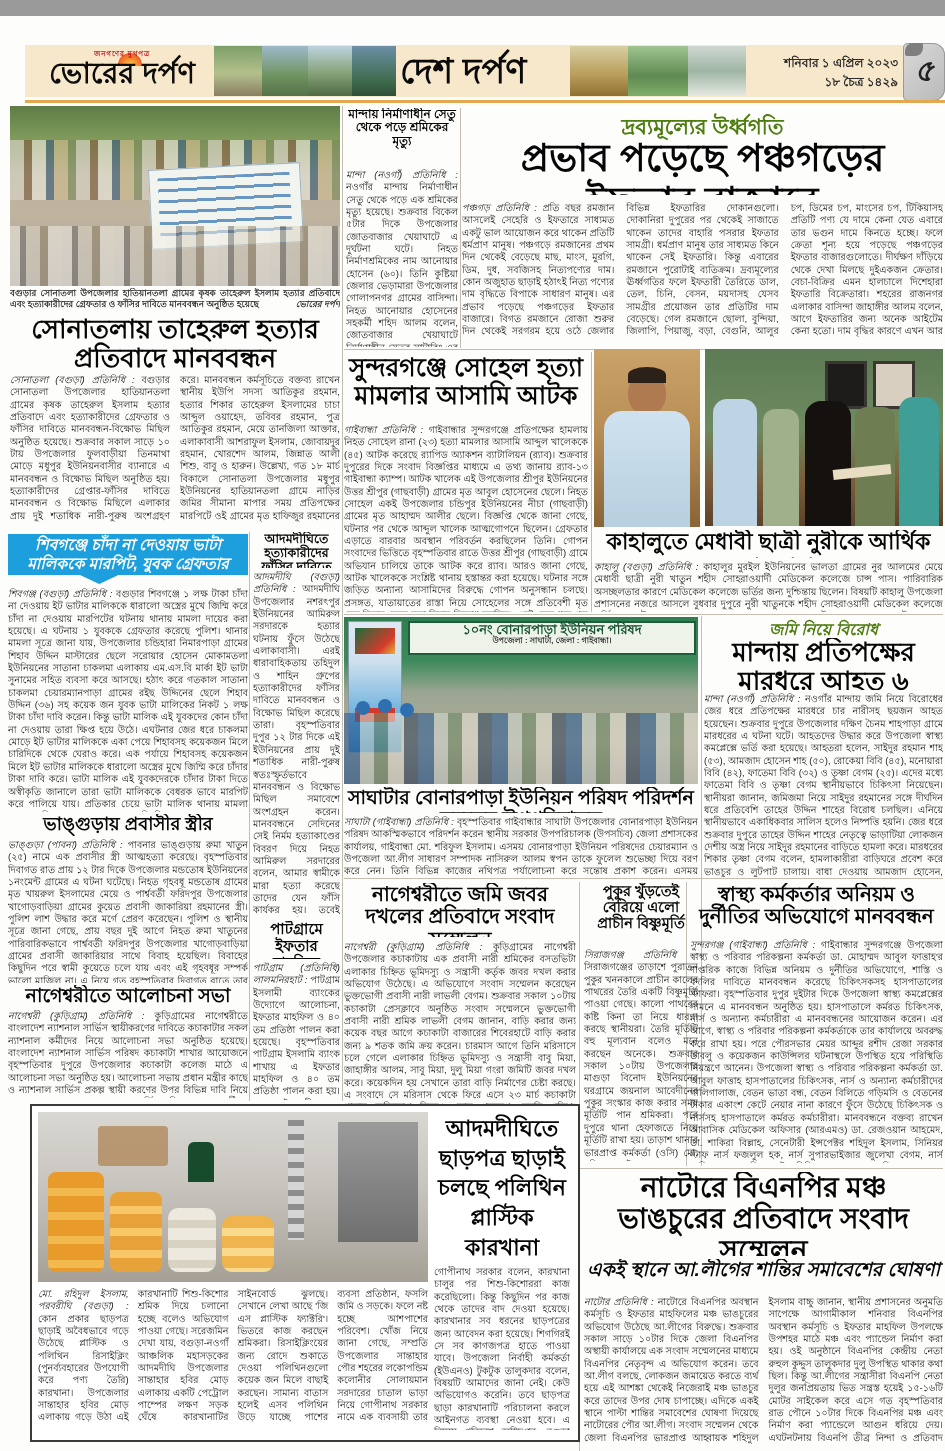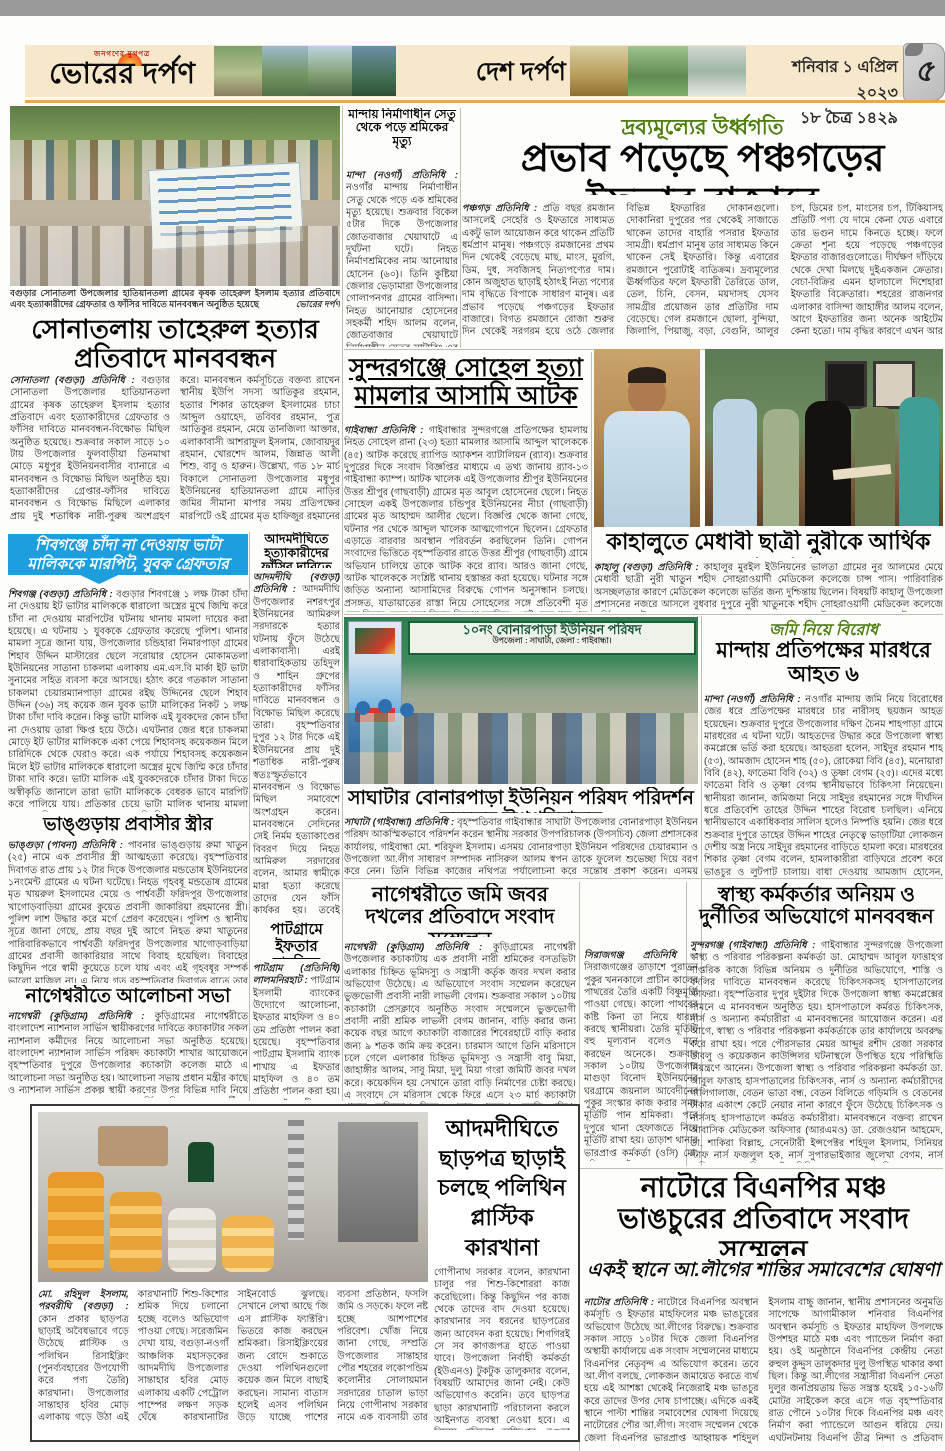--- a/index.html
+++ b/index.html
@@ -1,36 +1,36 @@
 <!DOCTYPE html>
 <html><head>
 <meta charset="utf-8">
 <style>
   html,body{margin:0;padding:0;background:#9a9a9a;}
   .page{position:relative;width:945px;height:1451px;background:#fdfdfb;margin:16px auto;
         font-family:"Liberation Sans",sans-serif;color:#1b1b1b;overflow:hidden;}
   .abs{position:absolute;}
   .hl{font-weight:bold;color:#060606;text-align:center;line-height:1.12;overflow:hidden;}
   .body{font-size:9.5px;line-height:1.3;text-align:justify;overflow:hidden;color:#222;}
-  .byline{font-weight:bold;font-style:italic;}
+  .byline{font-weight:normal;font-style:italic;}
   .cols2{column-count:2;column-gap:10px;}
   .cols3{column-count:3;column-gap:12px;}
   .cols4{column-count:4;column-gap:9px;}
   .vr{position:absolute;width:1px;background:#c3bdb2;}
   .hr{position:absolute;height:1px;background:#c3bdb2;}
   .cap{font-size:8.8px;line-height:1.25;color:#333;text-align:justify;font-weight:bold;overflow:hidden;}
   .kicker{font-weight:bold;text-align:center;color:#4d7c0f;}
   
   .band{background:#f7e8cb;}
   .brand{font-size:29px;font-weight:bold;color:#0c0c0c;text-align:center;line-height:1;}
   .tagline{font-size:7px;color:#c2181b;text-align:center;font-weight:bold;letter-spacing:1px;}
   .sun{position:absolute;width:24px;height:13px;border-radius:12px 12px 0 0;
        background:radial-gradient(circle at 50% 100%, #ffd24a 0%, #f4762a 55%, #d5351f 100%);}
-  .section-title{font-size:25px;font-weight:bold;color:#0a0a0a;text-align:right;line-height:50px;}
-  .dateline{font-size:16px;font-weight:bold;color:#2a2a2a;text-align:right;line-height:1.6;}
+  .section-title{font-size:35px;font-weight:bold;color:#0a0a0a;text-align:left;line-height:50px;}
+  .dateline{font-size:12px;font-weight:bold;color:#2a2a2a;text-align:right;line-height:1.6;}
   .ptab{background:linear-gradient(135deg,#d9d9d9,#b9b9b9);border-radius:5px 12px 12px 5px;
         box-shadow:inset 0 0 0 1px #999;}
   .pfold{background:#7e7e7e;border-radius:8px 2px 8px 2px;}
   .pnum{font-size:30px;font-weight:bold;color:#222;text-align:center;line-height:56px;font-style:italic;}
   .mini{display:inline-block;height:50px;margin:0;vertical-align:top;}
   
   .bluebox{background:#1e9fdd;color:#fff;font-weight:bold;font-style:italic;text-align:center;
            clip-path:polygon(0 0,100% 0,100% 82%,46% 82%,38% 100%,30% 82%,0 82%);}
   .orange-rule{background:#e4a94f;}
   .photo{overflow:hidden;}
@@ -138,21 +138,21 @@
     <span>নওগাঁর মান্দায় নির্মাণাধীন সেতু থেকে পড়ে এক শ্রমিকের মৃত্যু হয়েছে। শুক্রবার বিকেল ৫টার দিকে উপজেলার জোতবাজার খেয়াঘাটে এ দুর্ঘটনা ঘটে। নিহত নির্মাণশ্রমিকের নাম আনোয়ার হোসেন (৬০)। তিনি কুষ্টিয়া জেলার ভেড়ামারা উপজেলার গোলাপনগর গ্রামের বাসিন্দা। নিহত আনোয়ার হোসেনের সহকর্মী শহিদ আলম বলেন, জোতবাজার খেয়াঘাটে নির্মাণাধীন সেতুর সাটারিং এর কাজ করছিলেন আনোয়ার হোসেন। এসময় অসাবধানবশত সেতু থেকে তিনি নিচে পড়ে যান। তাঁকে উদ্ধার করে মান্দা উপজেলা স্বাস্থ্য কমপ্লেক্সে নেওয়া হলে চিকিৎসক মৃত ঘোষণা করেন। মান্দা থানার ভারপ্রাপ্ত কর্মকর্তা (ওসি) নূর-এ আলম সিদ্দিকী বলেন, ঘটনাস্থলে পুলিশ পাঠানো হয়েছে।</span>
   </div>
 
   <div class="abs kicker" style="left:462px;top:95px;width:481px;height:26px;font-size:21px;">দ্রব্যমূল্যের উর্ধ্বগতি</div>
   <div class="abs hl" style="left:462px;top:121px;width:481px;height:58px;font-size:38px;">প্রভাব পড়েছে পঞ্চগড়ের ইফতার বাজারে</div>
   <div class="abs body cols3" style="left:462px;top:186px;width:481px;height:144px;">
     <span class="byline">পঞ্চগড় প্রতিনিধি :</span>
     <span>প্রতি বছর রমজান আসলেই সেহেরি ও ইফতারে সাধ্যমত একটু ভাল আয়োজন করে থাকেন প্রতিটি ধর্মপ্রাণ মানুষ। পঞ্চগড়ে রমজানের প্রথম দিন থেকেই বেড়েছে মাছ, মাংস, মুরগি, ডিম, দুধ, সবজিসহ নিত্যপণ্যের দাম। কোন অজুহাত ছাড়াই হঠাৎই নিত্য পণ্যের দাম বৃদ্ধিতে বিপাকে সাধারণ মানুষ। এর প্রভাব পড়েছে পঞ্চগড়ের ইফতার বাজারে। বিগত রমজানে রোজা শুরুর দিন থেকেই সরগরম হয়ে ওঠে জেলার বিভিন্ন ইফতারির দোকানগুলো। দোকানিরা দুপুরের পর থেকেই সাজাতে থাকেন তাদের বাহারি পসরার ইফতার সামগ্রী। ধর্মপ্রাণ মানুষ তার সাধ্যমত কিনে থাকেন সেই ইফতারি। কিন্তু এবারের রমজানে পুরোটাই ব্যতিক্রম। দ্রব্যমূল্যের ঊর্ধ্বগতির ফলে ইফতারী তৈরিতে ডাল, তেল, চিনি, বেসন, ময়দাসহ যেসব সামগ্রীর প্রয়োজন তার প্রতিটির দাম বেড়েছে। গেল রমজানে ছোলা, বুন্দিয়া, জিলাপি, পিয়াজু, বড়া, বেগুনি, আলুর চপ, ডিমের চপ, মাংসের চপ, টিকিয়াসহ প্রতিটি পণ্য যে দামে কেনা যেত এবারে তার ভগুন দামে কিনতে হচ্ছে। ফলে ক্রেতা শূন্য হয়ে পড়েছে পঞ্চগড়ের ইফতার বাজারগুলোতে। দীর্ঘক্ষণ দাঁড়িয়ে থেকে দেখা মিলছে দুইএকজন ক্রেতার। বেচা-বিক্রির এমন হালচালে দিশেহারা ইফতারি বিক্রেতারা। শহরের রাজনগর এলাকার বাসিন্দা জাহাঙ্গীর আলম বলেন, আগে ইফতারির জন্য অনেক আইটেম কেনা হতো। দাম বৃদ্ধির কারণে এখন আর সেটা সম্ভব হচ্ছে না। একই কথা বললেন রওশানবাগ এলাকার মুন্নি বেগম। সব জিনিস পত্রের দাম বৃদ্ধির কারণে বাজার থেকে শুধু বুন্দিয়া কিনছি। বাকি সব বাড়িতেই তৈরি করছি। ইফতার ব্যবসায়ী বছির উদ্দিন জানান, আমি তিন বছর ধরে ইফতারির ব্যবসা করে আসছি। প্রথম দুই বছর ভাল ব্যবসা করেছি। গেল রমজানে করোনার কারনে ব্যবসা বানিজ্য করতে পারিনি। এবার যে অবস্থা! আমার দুইটা হোটেল। প্রথম ও দ্বিতীয় রোজায় দুই হোটেল থেকে ৮ হাজার টাকা লস। বাধ্য হয়ে একটা হোটেল বন্ধ করে দিয়েছি। শহরের পুরাতন ব্যাবসা প্রতিষ্ঠান মৌচাক হোটেলে ম্যানেজার সুজন চন্দ্র বর্মন ও মোস্তফা জানালেন গেল বছর করোনাকালেও একদিনে ৩৫ হতে ৩৮ হাজার টাকা ইফতারি বিক্রি করেছি। এবার তা নেমে দাঁড়িয়েছে ৮ হতে ১০ হাজার টাকায়। শহরের ব্যাস্ততম এলাকায় আমাদের দুইটা হোটেল পুরাতন মৌচাক ও নিউ মৌচাক। বর্তমান হোটেলের যে পরিস্থিতি তাতে স্টাফদের বেতন বোনাস নিয়ে বড় চিন্তায় আছি। সব মিলিয়ে দ্রব্যমূল্যের উর্ধ্বগতিকেই দায়ি করছেন ব্যবসায়ীরা। ইফতার সামগ্রী তৈরিতে যেসব মালামাল দরকার প্রতিটির দাম বেড়েছে দেড় থেকে দুইগুন। সে কারণে কম দামে বিক্রি করার কোন সুযোগ থাকছেনা। ফলে বেচা-বিক্রিতে নেমেছে ধস। দ্রব্যমূল্যের দাম কমিয়ে প্রতিটি পণ্যই সাধারণ মানুষের ক্রয়ক্ষমতার মধ্যে আনার দাবি ক্রেতা-বিক্রেতাসহ সকলের।</span>
   </div>
 
-  <div class="abs hl" style="left:344px;top:337px;width:244px;height:66px;font-size:25px;text-decoration:underline;">সুন্দরগঞ্জে সোহেল হত্যা মামলার আসামি আটক</div>
+  <div class="abs hl" style="left:344px;top:337px;width:244px;height:66px;font-size:25px;">সুন্দরগঞ্জে সোহেল হত্যা মামলার আসামি আটক</div>
   <div class="abs body" style="left:344px;top:408px;width:244px;height:188px;">
     <span class="byline">গাইবান্ধা প্রতিনিধি :</span>
     <span>গাইবান্ধার সুন্দরগঞ্জে প্রতিপক্ষের হামলায় নিহত সোহেল রানা (২৩) হত্যা মামলার আসামি আব্দুল খালেককে (৪৫) আটক করেছে র‍্যাপিড অ্যাকশন ব্যাটালিয়ন (র‍্যাব)। শুক্রবার দুপুরের দিকে সংবাদ বিজ্ঞপ্তির মাধ্যমে এ তথ্য জানায় র‍্যাব-১৩ গাইবান্ধা ক্যাম্প। আটক খালেক এই উপজেলার শ্রীপুর ইউনিয়নের উত্তর শ্রীপুর (গাছবাড়ী) গ্রামের মৃত আবুল হোসেনের ছেলে। নিহত সোহেল একই উপজেলার চন্ডিপুর ইউনিয়নের নীচা (গাছবাড়ী) গ্রামের মৃত আহাম্মদ আলীর ছেলে। বিজ্ঞপ্তি থেকে জানা গেছে, ঘটনার পর থেকে আব্দুল খালেক আত্মগোপনে ছিলেন। গ্রেফতার এড়াতে বারবার অবস্থান পরিবর্তন করছিলেন তিনি। গোপন সংবাদের ভিত্তিতে বৃহস্পতিবার রাতে উত্তর শ্রীপুর (গাছবাড়ী) গ্রামে অভিযান চালিয়ে তাকে আটক করে র‍্যাব। আরও জানা গেছে, আটক খালেককে সংশ্লিষ্ট থানায় হস্তান্তর করা হয়েছে। ঘটনার সঙ্গে জড়িত অন্যান্য আসামিদের বিরুদ্ধে গোপন অনুসন্ধান চলছে। প্রসঙ্গত, যাতায়াতের রাস্তা নিয়ে সোহেলের সঙ্গে প্রতিবেশী মৃত নেস মিয়ার ছেলে দুলা মিয়ার বিরোধ চলছিল। এরই জের ধরে গত ১৩ ফেব্রুয়ারি সকালে প্রতিপক্ষের হামলায় আহত হন সোহেল। তাকে উদ্ধার করে রংপুর মেডিকেল কলেজ (রমেক) হাসপাতালে চিকিৎসাধীন অবস্থায় পরদিন ১৪ ফেব্রুয়ারি সকালে তার মৃত্যু হয়। এ ঘটনায় নিহতের স্ত্রী বাদী হয়ে সুন্দরগঞ্জ থানায় একটি হত্যা মামলা দায়ের করেন। এর আগে মামলার এজাহারভুক্ত আরেক আসামি রফিকুল ইসলামকে (২৮) গ্রেফতার করে পুলিশ। রফিকুল পার্শ্ববর্তী শ্রীপুর ইউনিয়নের উত্তর শ্রীপুর (গাছবাড়ী) গ্রামের দুলা মিয়া ছেলে।</span>
   </div>
 
   <div class="abs photo" style="left:594px;top:333px;width:106px;height:178px;">
     <div class="abs" style="inset:0;background:linear-gradient(180deg,#caa36a 0%,#b88e55 45%,#8a6436 100%);"></div>
     <div class="abs" style="left:34px;top:22px;width:38px;height:44px;border-radius:50% 50% 46% 46%;background:#b07a50;"></div>
     <div class="abs" style="left:34px;top:18px;width:38px;height:16px;border-radius:50% 50% 0 0;background:#2b2119;"></div>
     <div class="abs" style="left:10px;top:62px;width:86px;height:116px;border-radius:18px 18px 0 0;background:linear-gradient(180deg,#cfe2ef,#b8cfdf);"></div>
@@ -191,32 +191,33 @@
     <div class="abs" style="left:34px;top:82px;width:14px;height:14px;border-radius:50%;background:#2e6fb0;"></div>
     <div class="abs" style="left:56px;top:86px;width:14px;height:14px;border-radius:50%;background:#2e6fb0;"></div>
   </div>
   <div class="abs hl" style="left:344px;top:771px;width:354px;height:26px;font-size:19px;">সাঘাটার বোনারপাড়া ইউনিয়ন পরিষদ পরিদর্শন করলেন উপপরিচালক</div>
   <div class="abs body" style="left:344px;top:800px;width:354px;height:60px;">
     <span class="byline">সাঘাটা (গাইবান্ধা) প্রতিনিধি :</span>
     <span>বৃহস্পতিবার গাইবান্ধার সাঘাটা উপজেলার বোনারপাড়া ইউনিয়ন পরিষদ আকস্মিকভাবে পরিদর্শন করেন স্থানীয় সরকার উপপরিচালক (উপসচিব) জেলা প্রশাসকের কার্যালয়, গাইবান্ধা মো. শরিফুল ইসলাম। এসময় বোনারপাড়া ইউনিয়ন পরিষদের চেয়ারম্যান ও উপজেলা আ.লীগ সাধারণ সম্পাদক নাসিরুল আলম স্বপন তাকে ফুলেল শুভেচ্ছা দিয়ে বরণ করে নেন। তিনি বিভিন্ন কাজের নথিপত্র পর্যালোচনা করে সন্তোষ প্রকাশ করেন। এসময় বোনারপাড়া ইউপি সচিব আব্দুল মোতালিব আকন্দ, হিসাব সহকারি কাম কম্পিউটার অপারেটর মাহবুবার রহমান, ইউপি সদস্য আশরাফ আলী শেখ, ইব্রাহিম আলী, বোনারপাড়া ইউনিয়ন পরিষদের উদ্যোক্তা শহিদুল ইসলামসহ ইউপি সদস্য ও সদস্যগণ উপস্থিত ছিলেন।</span>
   </div>
 
   <div class="abs kicker" style="left:704px;top:601px;width:239px;height:20px;font-size:16px;font-style:italic;">জমি নিয়ে বিরোধ</div>
-  <div class="abs hl" style="left:704px;top:622px;width:239px;height:52px;font-size:21px;">মান্দায় প্রতিপক্ষের মারধরে আহত ৬</div>
+  <div class="abs hl" style="left:704px;top:622px;width:239px;height:52px;font-size:26px;">মান্দায় প্রতিপক্ষের মারধরে আহত ৬</div>
   <div class="abs body" style="left:704px;top:677px;width:239px;height:184px;">
     <span class="byline">মান্দা (নওগাঁ) প্রতিনিধি :</span>
     <span>নওগাঁর মান্দায় জমি নিয়ে বিরোধের জের ধরে প্রতিপক্ষের মারধরে চার নারীসহ ছয়জন আহত হয়েছেন। শুক্রবার দুপুরে উপজেলার দক্ষিণ চৈনম শাহপাড়া গ্রামে মারধরের এ ঘটনা ঘটে। আহতদের উদ্ধার করে উপজেলা স্বাস্থ্য কমপ্লেক্সে ভর্তি করা হয়েছে। আহতরা হলেন, সাইদুর রহমান শাহ (৫৩), আমজাদ হোসেন শাহ (৫০), রোকেয়া বিবি (৪৫), মনোয়ারা বিবি (৪২), ফাতেমা বিবি (৩২) ও তৃষ্ণা বেগম (২৫)। এদের মধ্যে ফাতেমা বিবি ও তৃষ্ণা বেগম স্থানীয়ভাবে চিকিৎসা নিয়েছেন। স্থানীয়রা জানান, জমিজমা নিয়ে সাইদুর রহমানের সঙ্গে দীর্ঘদিন ধরে প্রতিবেশি তাহের উদ্দিন শাহের বিরোধ চলছিল। এনিয়ে স্থানীয়ভাবে একাধিকবার সালিস হলেও নিষ্পত্তি হয়নি। জের ধরে শুক্রবার দুপুরে তাহের উদ্দিন শাহের নেতৃত্বে ভাড়াটিয়া লোকজন দেশীয় অস্ত্র নিয়ে সাইদুর রহমানের বাড়িতে হামলা করে। মারধরের শিকার তৃষ্ণা বেগম বলেন, হামলাকারীরা বাড়িঘরে প্রবেশ করে ভাঙচুর ও লুটপাট চালায়। বাধা দেওয়ায় আমজাদ হোসেন, সাইদুর রহমান, রোকেয়া বিবি, মনোয়ারা বিবিকে দেশীয় অস্ত্র নিয়ে কুপিয়ে জখম করা হয়। ফাতেমা বিবিসহ আমাকেও মারধর করে হামলাকারীরা। এসময় সুমন নামে এক যুবকের কাছ থেকে একটি কিরিচ উদ্ধার করে স্থানীয় লোকজন। তৃষ্ণা বেগম অভিযোগ করে বলেন, এরপর পথ আটকিয়ে আহতদের হাসপাতালে নিতে বাধা প্রদান করা হয়। পরে পুলিশ ঘটনাস্থলে পৌঁছে আহতদের উদ্ধার করে হাসপাতালে পাঠানোর ব্যবস্থা করেন। এ প্রসঙ্গে মান্দা থানায় ভারপ্রাপ্ত কর্মকর্তা (ওসি) নূর-এ আলম সিদ্দিকী বলেন, সংবাদ পেয়ে ঘটনাস্থলে পুলিশ পাঠিয়ে পরিস্থিতি নিয়ন্ত্রণসহ আহতদের উদ্ধার করে হাসপাতালে পাঠানো হয়েছে। ঘটনায় অভিযোগ পেলে আইনগত ব্যবস্থা নেওয়া হবে।</span>
   </div>
 
   <div class="abs hl" style="left:344px;top:867px;width:232px;height:54px;font-size:20px;">নাগেশ্বরীতে জমি জবর দখলের প্রতিবাদে সংবাদ সম্মেলন</div>
   <div class="abs body" style="left:344px;top:925px;width:232px;height:165px;">
     <span class="byline">নাগেশ্বরী (কুড়িগ্রাম) প্রতিনিধি :</span>
     <span>কুড়িগ্রামের নাগেশ্বরী উপজেলার কচাকাটায় এক প্রবাসী নারী শ্রমিকের বসতভিটা এলাকার চিহ্নিত ভূমিদস্যু ও সন্ত্রাসী কর্তৃক জবর দখল করার অভিযোগ উঠেছে। এ অভিযোগে সংবাদ সম্মেলন করেছেন ভুক্তভোগী প্রবাসী নারী লাভলী বেগম। শুক্রবার সকাল ১০টায় কচাকাটা প্রেসক্লাবে অনুষ্ঠিত সংবাদ সম্মেলনে ভুক্তভোগী প্রবাসী নারী শ্রমিক লাভলী বেগম জানান, বাড়ি করার জন্য কয়েক বছর আগে কচাকাটা বাজারের শিবেরহাটে বাড়ি করার জন্য ৯ শতক জমি ক্রয় করেন। চারমাস আগে তিনি মরিসাসে চলে গেলে এলাকার চিহ্নিত ভূমিদস্যু ও সন্ত্রাসী বাবু মিয়া, জাহাঙ্গীর আলম, সাবু মিয়া, দুলু মিয়া গংরা জমিটি জবর দখল করে। কয়েকদিন হয় সেখানে তারা বাড়ি নির্মাণের চেষ্টা করছে। এ সংবাদে সে মরিসাস থেকে ফিরে এসে ২৩ মার্চ কচাকাটা থানায় অভিযোগ দিলেও কোন পদক্ষেপ নেয়নি পুলিশ। ইতোমধ্যে তারা একটি ঘর তুলেছে জমিতে। বাধা নিতে গেলে প্রাণনাশের হুমকি দেয় তারা। তিনি আরোও জানান, তিনি এখন দুই নাবালক সন্তান, স্বামী এবং বৃদ্ধা মা'কে নিয়ে অন্যের বাড়িতে আশ্রয় নিয়েছেন। কয়েক বছর সৌদিতে শ্রম দিয়ে অর্জিত টাকায় স্থায়ী বসবাসের জন্য ওই জমিটুকু কিনেছিলেন তিনি। ওই জমিতে দুই বছর ছিলেন। পরবর্তিতে চারমাস আগে মরিসাসে যান তিনি। এই সুযোগে জমিটি দখল করে নেয় বাবু মিয়া গংরা। এর প্রতিকার চান তিনি। সংবাদ সম্মেলনে লাভলী বেগমের স্বামী তারা মিয়াসহ বিভিন্ন প্রিন্ট ও ইলেকট্রিক সংবাদ মাধ্যমের সংবাদকর্মীরা উপস্থিত ছিলেন।</span>
   </div>
 
+  <div class="abs hl" style="left:584px;top:867px;width:114px;height:62px;font-size:14.5px;">পুকুর খুঁড়তেই বেরিয়ে এলো প্রাচীন বিষ্ণুমূর্তি</div>
   <div class="abs body" style="left:584px;top:933px;width:114px;height:212px;">
     <span class="byline">সিরাজগঞ্জ প্রতিনিধি :</span>
     <span>সিরাজগঞ্জের তাড়াশে পুরাতন পুকুর খননকালে প্রাচীন কালের পাথরের তৈরি একটি বিষ্ণুমূর্তি পাওয়া গেছে। কালো পাথরের কষ্টি কিনা তা নিয়ে ধারণা করছে স্থানীয়রা। তৈরি মূর্তিটি বহু মূল্যবান বলেও মনে করছেন অনেকে। শুক্রবার সকাল ১০টায় উপজেলার মাগুড়া বিনোদ ইউনিয়নের ঘরগ্রামে জয়নাল আবেদীনের পুকুর সংস্কার কাজ করার সময় মূর্তিটি পান শ্রমিকরা। পরে দুপুরে থানা হেফাজতে নিয়ে মূর্তিটি রাখা হয়। তাড়াশ থানার ভারপ্রাপ্ত কর্মকর্তা (ওসি) মো. শহিদুল ইসলাম জানান, ঘরগ্রামে জয়নাল আবেদীনের পুকুর সংস্কার করা হচ্ছিল। সেখানে মাটি খনন করার সময় ভাদেশার একটি বিষ্ণুমূর্তি পান শ্রমিকরা। পরে মূর্তিটি হেফাজতে করে তারা থানায় নেয়। খবর পেয়ে পুলিশ গিয়ে মূর্তিটি উদ্ধার করে থানায় নেয়। তিনি আরও বলেন, স্থানীয়রা বলছেন যে পুকুরটি একজন জমিদারের ছিল। উদ্ধার হওয়া মূর্তি বেলে পাথরের বলে হিন্দু সম্প্রদায়ের লোকজন ধারণা করছেন।</span>
   </div>
 
   <div class="abs hl" style="left:690px;top:867px;width:253px;height:52px;font-size:20px;">স্বাস্থ্য কর্মকর্তার অনিয়ম ও দুর্নীতির অভিযোগে মানববন্ধন</div>
   <div class="abs body" style="left:690px;top:923px;width:253px;height:224px;">
     <span class="byline">সুন্দরগঞ্জ (গাইবান্ধা) প্রতিনিধি :</span>
     <span>গাইবান্ধার সুন্দরগঞ্জে উপজেলা স্বাস্থ্য ও পরিবার পরিকল্পনা কর্মকর্তা ডা. মোহাম্মদ আবুল ফাত্তাহ'র দাপ্তরিক কাজে বিভিন্ন অনিয়ম ও দুর্নীতির অভিযোগে, শাস্তি ও বদলির দাবিতে মানববন্ধন করেছে চিকিৎসকসহ হাসপাতালের স্টাফরা। বৃহস্পতিবার দুপুর দুইটার দিকে উপজেলা স্বাস্থ্য কমপ্লেক্সের সামনে এ মানববন্ধন অনুষ্ঠিত হয়। হাসপাতালে কর্মরত চিকিৎসক, নার্স ও অন্যান্য কর্মচারীরা এ মানববন্ধনের আয়োজন করেন। এর আগে, স্বাস্থ্য ও পরিবার পরিকল্পনা কর্মকর্তাকে তার কার্যালয়ে অবরুদ্ধ করে রাখা হয়। পরে পৌরসভার মেয়র আব্দুর রশীদ রেজা সরকার ডাবলু ও কয়েকজন কাউন্সিলর ঘটনাস্থলে উপস্থিত হয়ে পরিস্থিতি নিয়ন্ত্রণে আনেন। উপজেলা স্বাস্থ্য ও পরিবার পরিকল্পনা কর্মকর্তা ডা. আবুল ফাত্তাহ হাসপাতালের চিকিৎসক, নার্স ও অন্যান্য কর্মচারীদের গালিগালাজ, বেতন ভাতা বন্ধ, বেতন বিলিতে গড়িমসি ও বেতনের টাকার একাংশ কেটে নেয়ার নানা কারণে ফুঁসে উঠেছে চিকিৎসক ও নার্সসহ হাসপাতালে কর্মরত কর্মচারীরা। মানববন্ধনে বক্তব্য রাখেন আবাসিক মেডিকেল অফিসার (আরএমও) ডা. রেজওয়ান আহমেদ, ডা. শাকিরা বিল্লাহ, সেনেটারী ইন্সপেক্টর শহিদুল ইসলাম, সিনিয়র স্টাফ নার্স ফজলুল হক, নার্স সুপারভাইজার জুলেখা বেগম, নার্স সাজিনা বেগম, মিডওয়াইফ শিরিনা বেগম প্রমুখ। এবিষয়ে সুন্দরগঞ্জ পৌর মেয়র আব্দুর রশীদ রেজা সরকার ডাবলু বলেন, হাসপাতালের কর্মকর্তা ডা. আবুল ফাত্তাহকে অবরুদ্ধ রাখার খবর পেয়ে কয়েকজন কাউন্সিলরসহ হাসপাতালে ছুটে যাই। পরে কর্মকর্তা, চিকিৎসক, নার্স ও কর্মচারীদের নিয়ে প্রায় দুই ঘণ্টা আলোচনা করি। একইসঙ্গে কর্মচারীদের উত্থাপিত দাবি-দাওয়া আগামী সাতদিনের মধ্যে স্বাস্থ্য কর্মকর্তা আবুল ফাত্তাহ নিষ্পত্তির আশ্বাস প্রদান করায় কর্মকর্তা, চিকিৎসক, নার্স ও কর্মচারীরা শান্ত হয়ে কাজে ফিরে যায়। পরে আমরা চলে আসি। উপজেলা স্বাস্থ্য ও পরিবার পরিকল্পনা কর্মকর্তা ডা. মোহাম্মদ আবুল ফাত্তাহ বলেন, চিকিৎসক, নার্স ও কর্মচারীদের বিভিন্ন অনিয়মের বিরুদ্ধে ব্যবস্থা গ্রহণ করায় তারা আমার ওপর ক্ষিপ্ত হয়েছে। তাদের অভিযোগের কোন ভিত্তি নেই।</span>
   </div>

